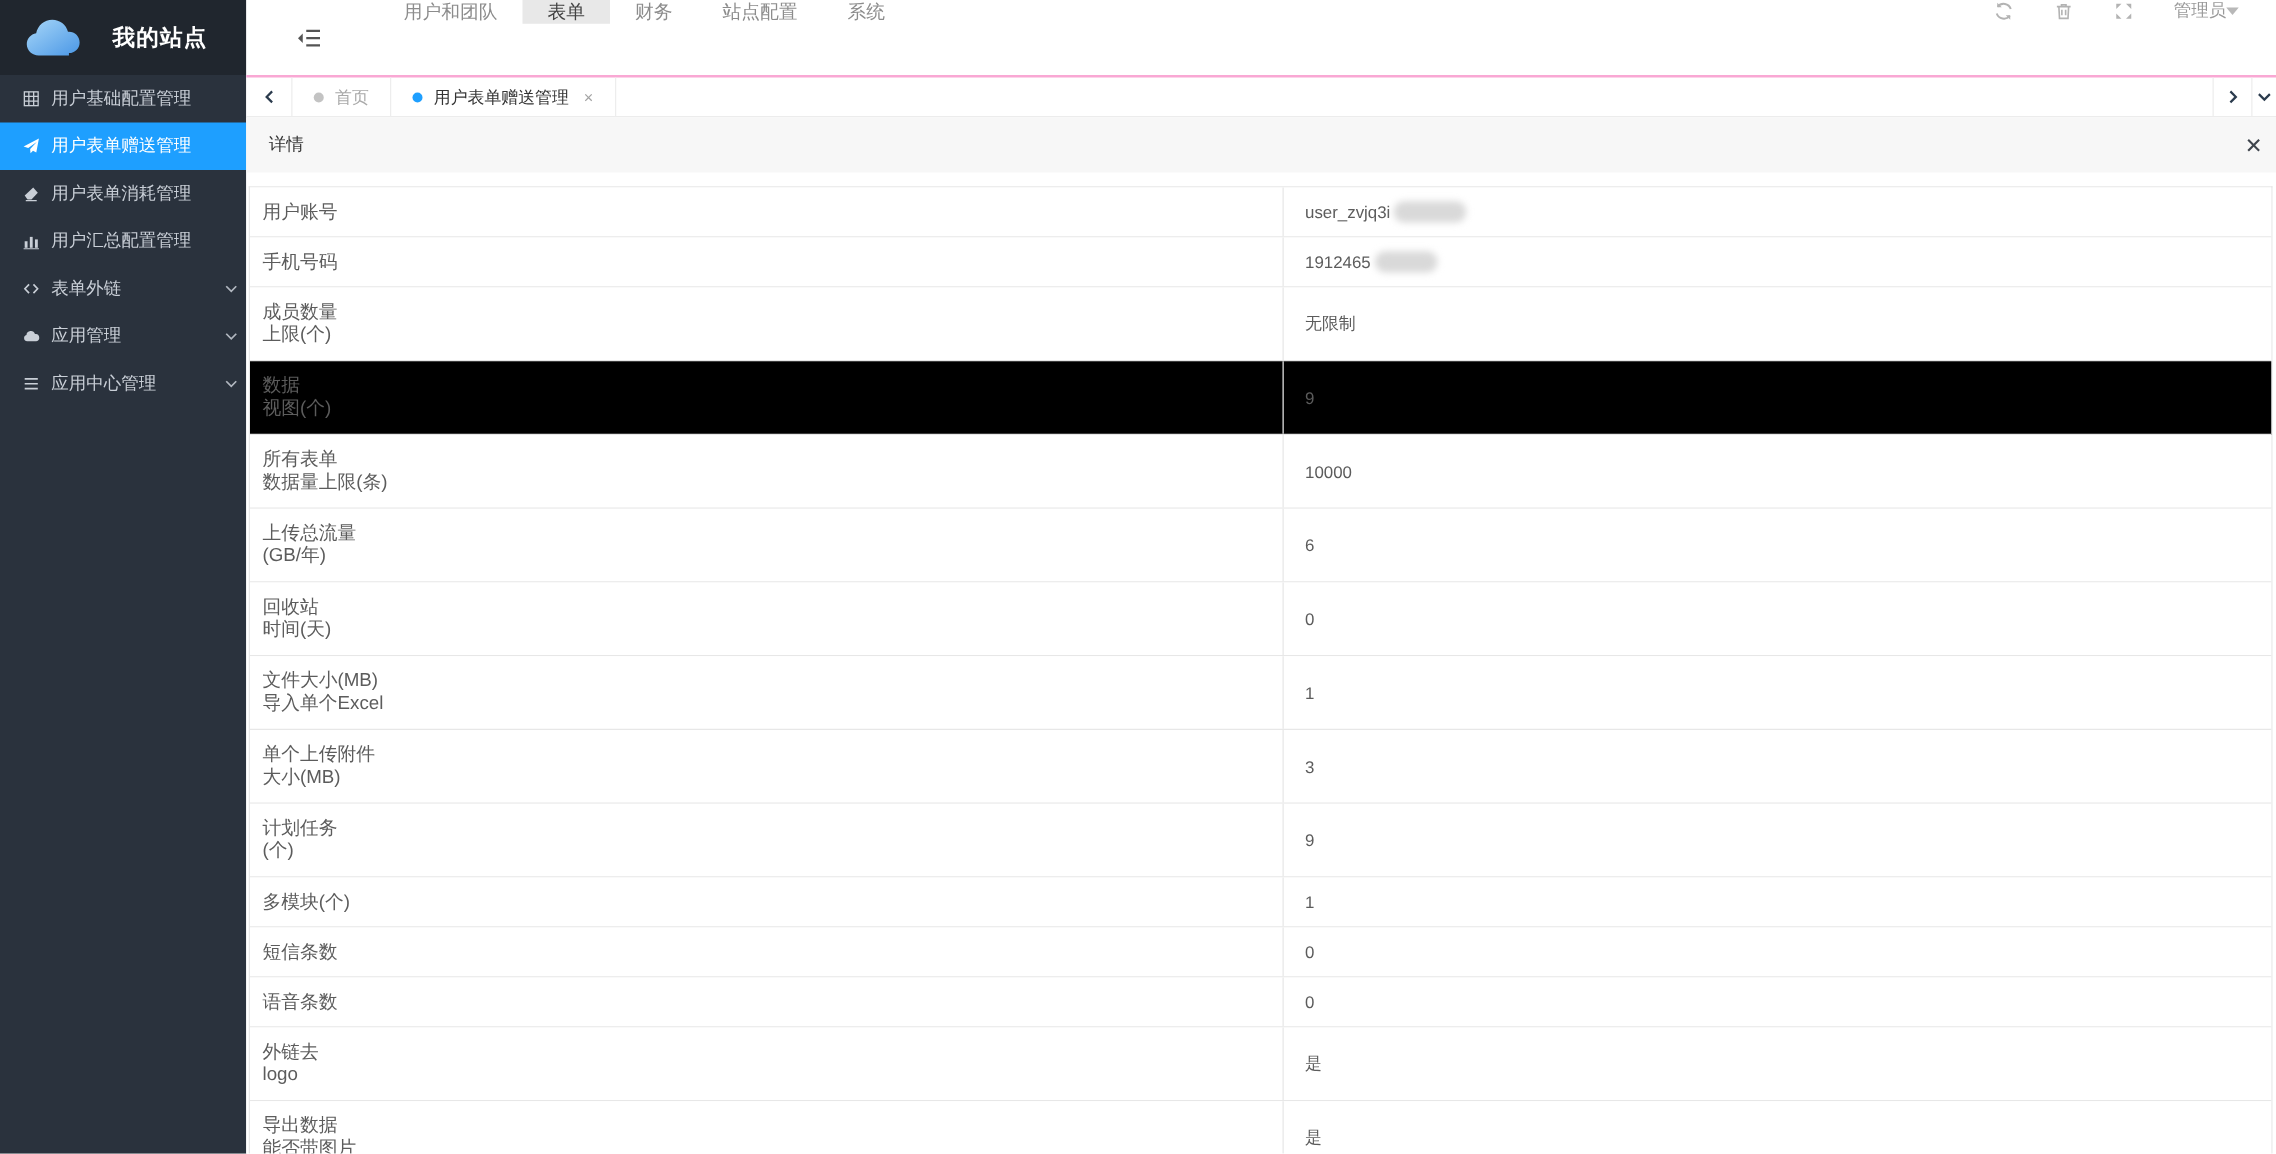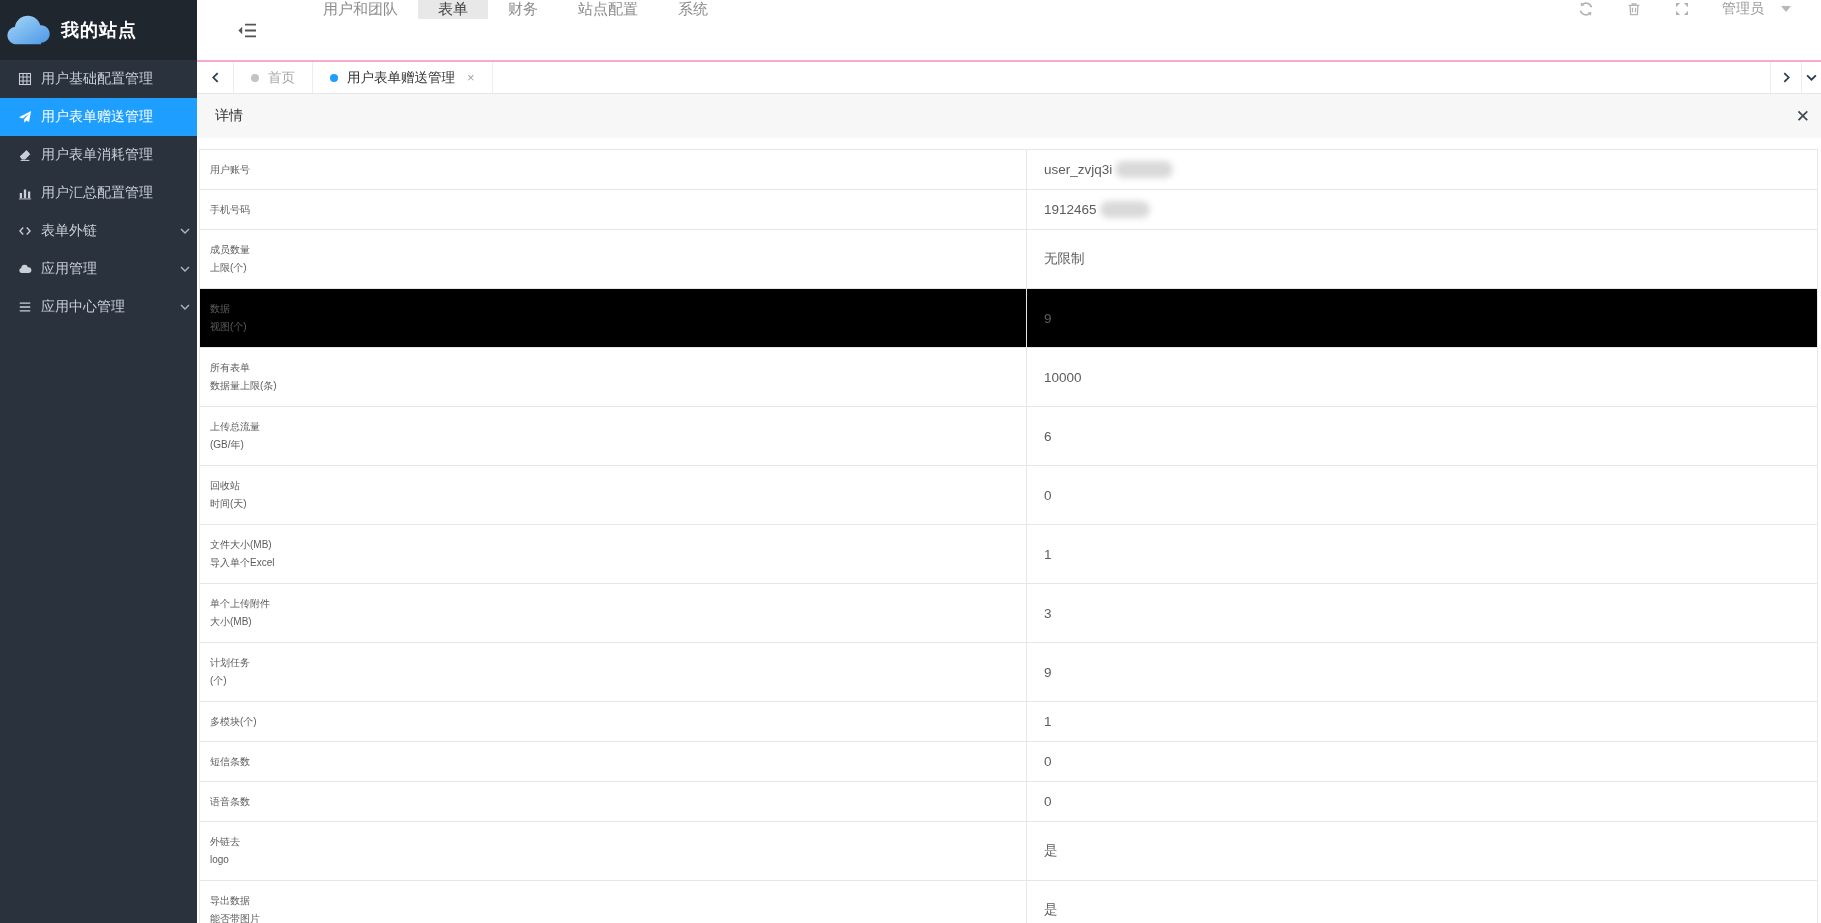--- a/index.html
+++ b/index.html
@@ -2,21 +2,21 @@
 <html><head>
 <meta charset="utf-8">
 <style>
   *{box-sizing:border-box;margin:0;padding:0}
   html,body{width:1821px;height:923px;overflow:hidden;background:#fff;
     font-family:"Liberation Sans","DejaVu Sans",sans-serif}
   .app{display:flex;width:1821px;height:923px}
 
   
   .sidebar{width:197px;flex-shrink:0;background:#2a323d;display:flex;flex-direction:column}
-  .logo{height:60px;background:#20262e;display:flex;align-items:center;padding-left:6px;gap:9px;flex-shrink:0}
+  .logo{height:60px;background:#20262e;display:flex;align-items:center;padding-left:20px;gap:24px;flex-shrink:0}
   .logo-title{color:#fff;font-weight:bold;font-size:18px;letter-spacing:1px}
   .menu{display:flex;flex-direction:column}
   .menu-item{height:38px;display:flex;align-items:center;padding:0 7px 0 17px;
     font-size:14px;color:#c9cfd7;cursor:pointer;white-space:nowrap}
   .menu-item.active{background:#1e9fff;color:#fff}
   .mi-icon{width:16px;height:16px;margin-right:8px;display:flex;align-items:center;justify-content:center;flex-shrink:0}
   .mi-icon svg{width:14px;height:14px}
   .mi-chevron{margin-left:auto;display:flex;opacity:.85}
   .mi-chevron svg{width:10px;height:10px}
 
@@ -26,21 +26,21 @@
   
   .header{height:60px;flex-shrink:0;display:flex;align-items:flex-start;background:#fff}
   .collapse-btn{align-self:center;margin-left:40px;color:#545454;display:flex;cursor:pointer}
   .collapse-btn svg{width:20px;height:17px}
   .nav{display:flex;margin-left:46px}
   .nav-item{padding:0 20px;display:flex;align-items:center;font-size:15px;color:#8c8c8c;cursor:pointer}
   .nav-item.active{background:#e8e8e8;color:#424242}
   .header-right{margin-left:auto;display:flex;align-items:center;gap:32px;padding-right:30px}
   .hr-icon{color:#b3b3b3;display:flex;cursor:pointer}
   .hr-icon svg{width:16px;height:16px}
-  .user{display:flex;align-items:center;gap:17px;color:#9a9a9a;font-size:14px;cursor:pointer}
+  .user{display:flex;align-items:center;gap:0;color:#9a9a9a;font-size:14px;cursor:pointer}
   .caret-down{width:0;height:0;border-left:5px solid transparent;border-right:5px solid transparent;border-top:6px solid #b8b8b8}
 
   
   .tabbar{height:34px;flex-shrink:0;display:flex;align-items:stretch;
     border-top:2px solid #f9a8d4;border-bottom:1px solid #e6e6e6;background:#fff}
   .tab-nav-btn{width:37px;flex-shrink:0;display:flex;align-items:center;justify-content:center;
     border-right:1px solid #ededed;color:#2b3b4d;cursor:pointer}
   .tab-nav-btn.right{border-right:none;border-left:1px solid #ededed;width:31px}
   .tab-nav-btn svg{width:11px;height:11px}
   .tab{display:flex;align-items:center;padding:0 17px;border-right:1px solid #ededed;
@@ -59,21 +59,21 @@
   .panel-header{height:44px;flex-shrink:0;background:#f7f7f7;display:flex;align-items:center;
     padding:0 9px 0 18px;font-size:14px;color:#333}
   .panel-close{margin-left:auto;color:#3f454d;font-size:17px;line-height:1;cursor:pointer;padding:2px}
 
   .detail-wrap{flex:1;min-height:0;overflow:hidden;padding:11px 3px 0 2px}
   .detail-table{border:1px solid #e7e7e7;border-bottom:none}
   .d-row{display:flex;height:40px;border-bottom:1px solid #e7e7e7;background:#fff}
   .d-row.tall{height:59px}
   .d-row.highlight{background:#000000}
   .d-label{width:827px;flex-shrink:0;border-right:1px solid #e7e7e7;padding:0 10px;
-    display:flex;flex-direction:column;justify-content:center;font-size:10px;color:#5c5c5c;line-height:18px}
+    display:flex;flex-direction:column;justify-content:center;font-size:15px;color:#5c5c5c;line-height:18px}
   .d-value{flex:1;padding:0 17px;display:flex;align-items:center;font-size:13.5px;color:#5c5c5c}
   .redact-blob{display:inline-block;width:58px;height:17px;background:#d9d9d9;border-radius:9px;
     filter:blur(3px);margin-left:3px;vertical-align:middle}
   .d-row:nth-child(2) .redact-blob{width:50px}
 </style>
 </head>
 <body>
 
 <div class="app">
 

